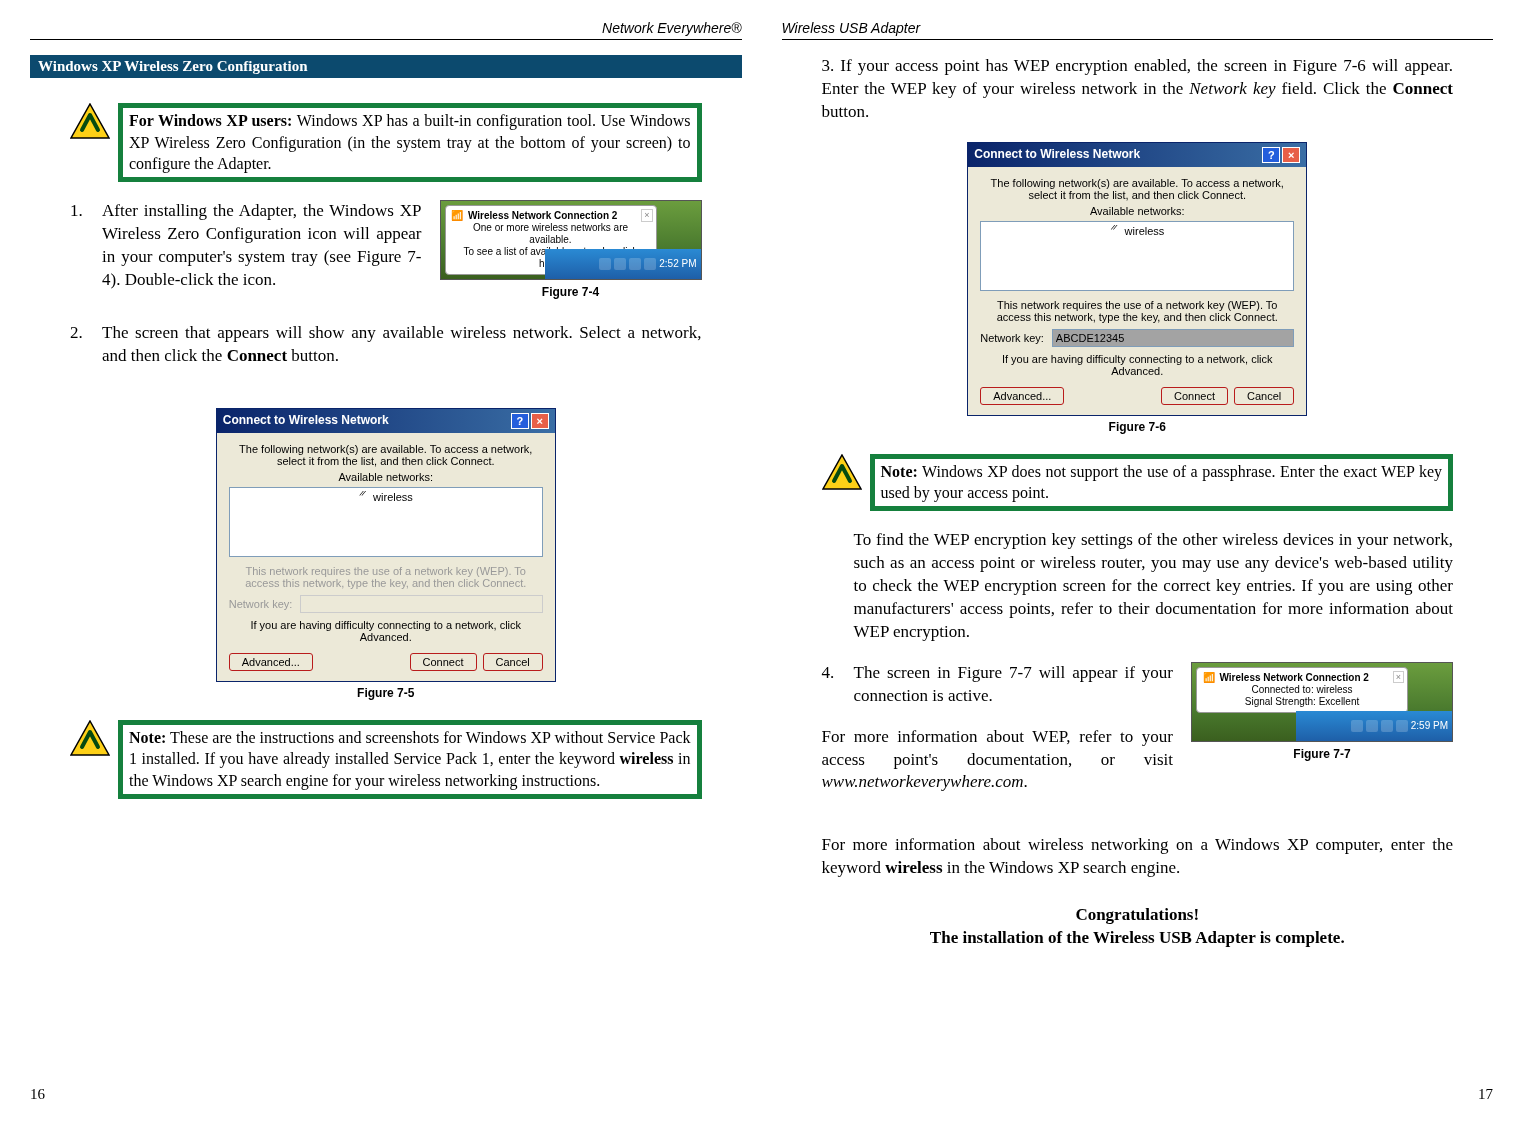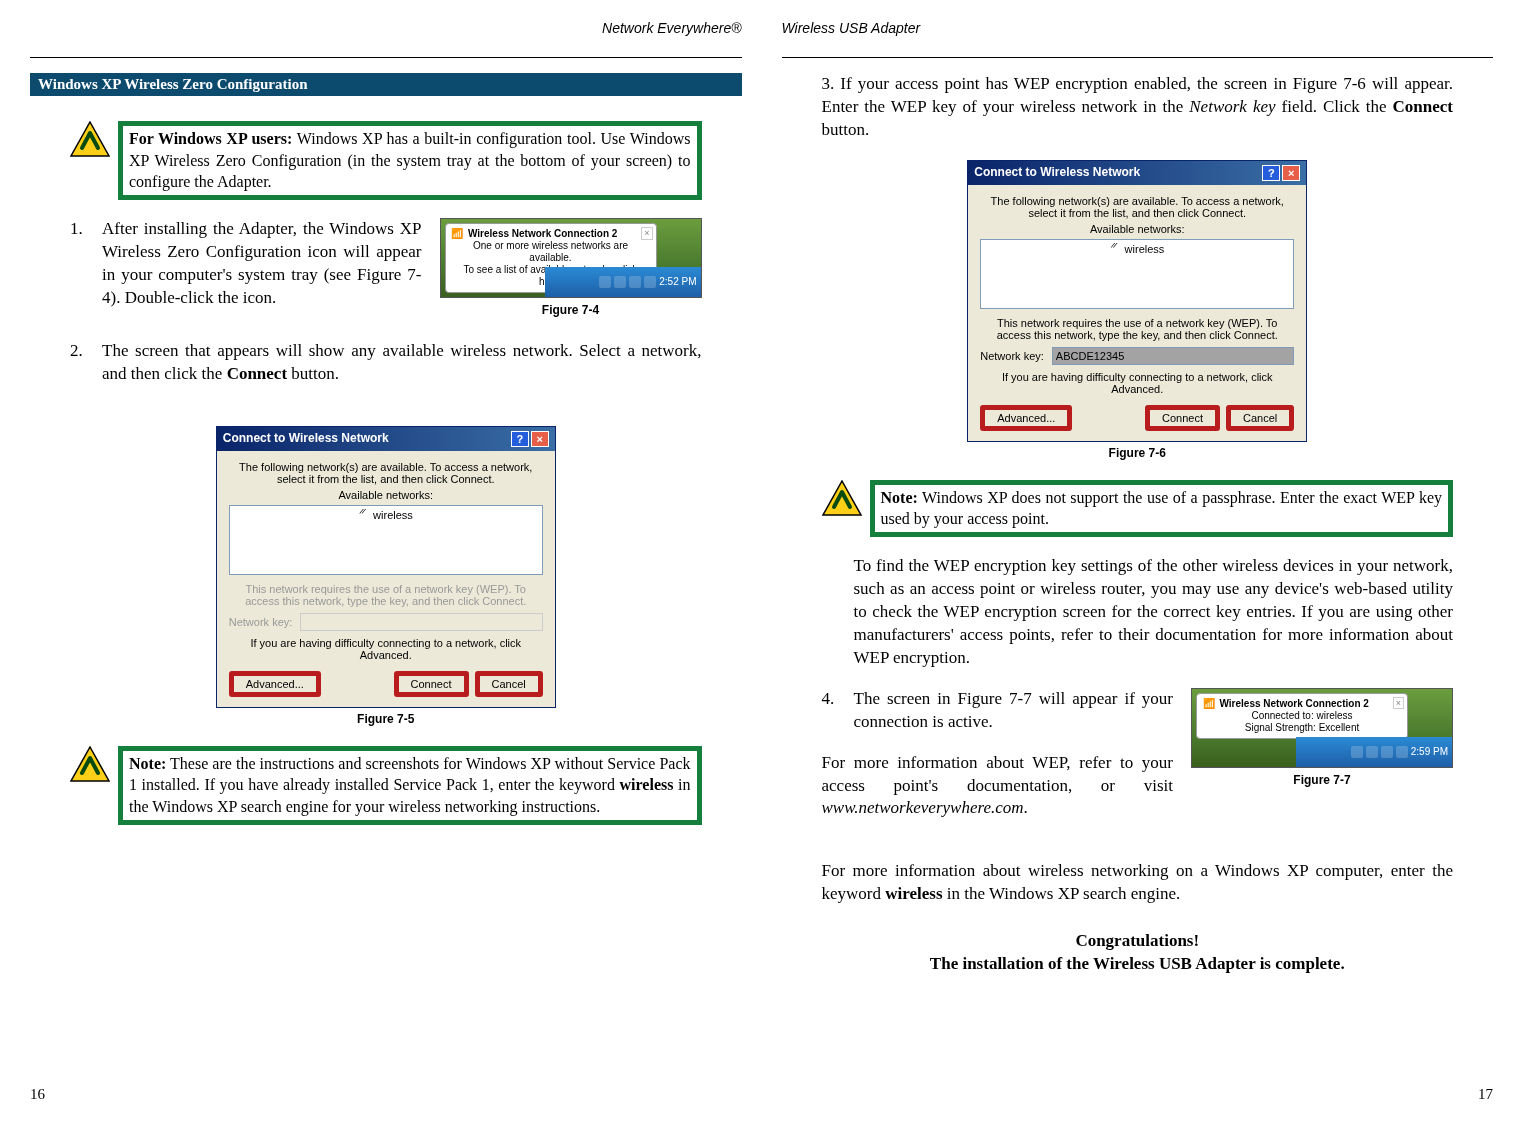--- a/index.html
+++ b/index.html
@@ -17,21 +17,21 @@
   .page {
     flex: 1;
     display: flex;
     flex-direction: column;
     position: relative;
   }
   .header {
     font-style: italic;
     font-family: Verdana, Geneva, sans-serif;
     font-size: 14px;
-    padding-bottom: 21px;
+    padding-bottom: 3px;
     border-bottom: 1px solid #000;
     margin-bottom: 15px;
   }
   .header-right { text-align: right; }
   .page-number {
     position: absolute;
     bottom: 16px;
     font-size: 15px;
   }
   .pn-left { left: 0; }
@@ -133,21 +133,21 @@
   .xp-list-item::before { content:"𝄓 "; font-family: monospace; }
   .xp-input-row { display:flex; align-items:center; gap:8px; margin:6px 0; }
   .xp-input {
     flex:1; height:18px; border:1px solid #7f9db9; background:#a3a3a3;
     font-family: Tahoma, sans-serif; font-size:11px; padding:1px 3px;
   }
   .xp-input.disabled { background:#ece9d8; border-color:#ccc; }
   .xp-btn-row { display:flex; gap:6px; margin-top:10px; }
   .xp-btn-row .spacer { flex:1; }
   .xp-btn {
-    background:#ece9d8; border:5px solid #b91c1c;
+    background:#ece9d8; border:1px solid #b91c1c;
     border-radius:3px; padding:2px 12px; font-size:11px;
     font-family: Tahoma, sans-serif;
   }
   
   .systray {
     width: 262px; height: 80px;
     background: linear-gradient(to bottom, #6b9d3e 0%, #4a7a2e 60%, #3a5f1e 100%);
     position:relative; overflow:hidden;
     border:1px solid #555;
   }

